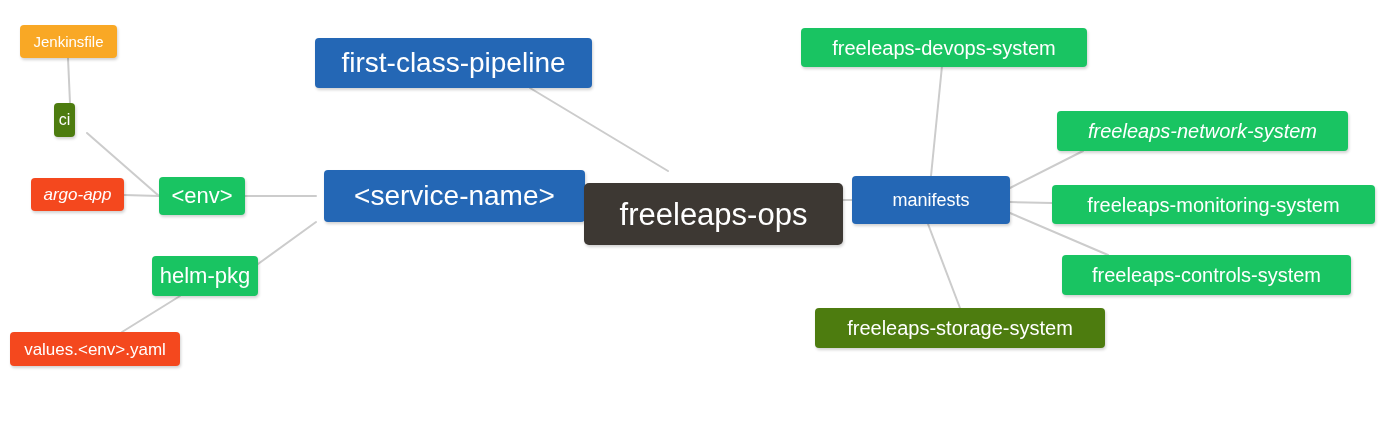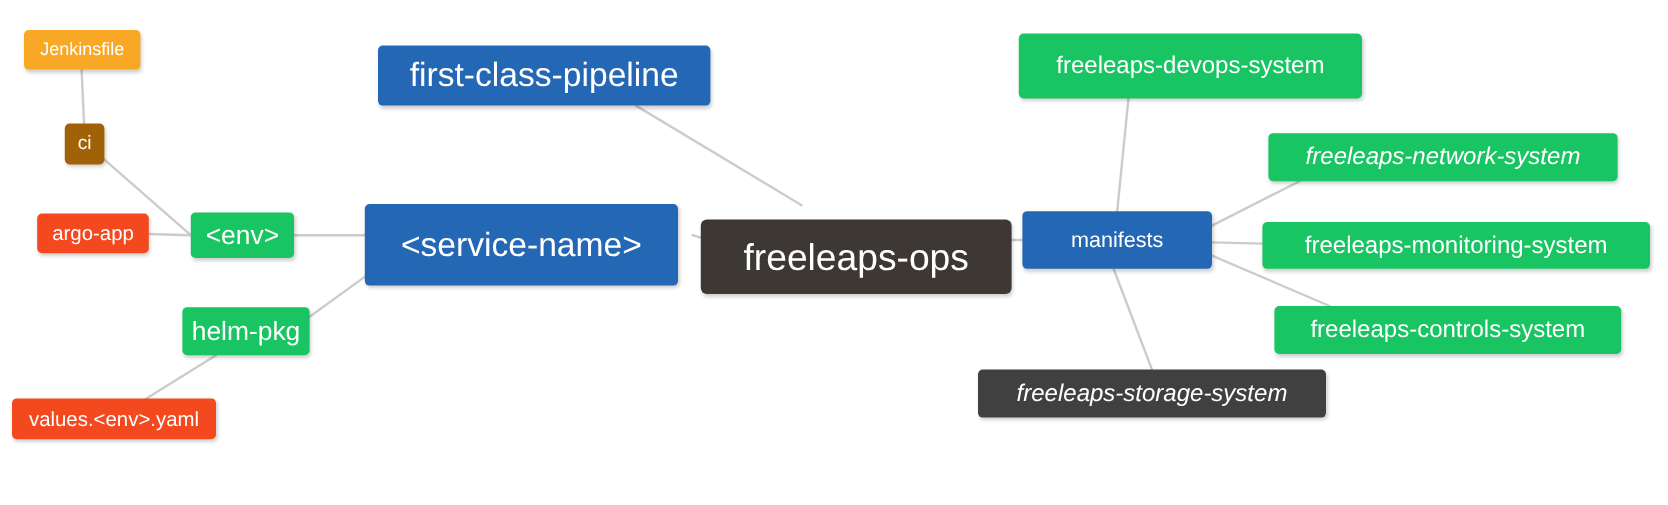--- a/index.html
+++ b/index.html
@@ -59,28 +59,28 @@
       <line x1="577" y1="196" x2="584" y2="198" stroke="#cccccc" stroke-width="2" stroke-linecap="round"></line>
       <line x1="843" y1="200" x2="852" y2="200" stroke="#cccccc" stroke-width="2" stroke-linecap="round"></line>
       <line x1="931" y1="176" x2="942" y2="66" stroke="#cccccc" stroke-width="2" stroke-linecap="round"></line>
       <line x1="1010" y1="188" x2="1083" y2="151" stroke="#cccccc" stroke-width="2" stroke-linecap="round"></line>
       <line x1="1010" y1="202" x2="1052" y2="203" stroke="#cccccc" stroke-width="2" stroke-linecap="round"></line>
       <line x1="1010" y1="213" x2="1108" y2="255" stroke="#cccccc" stroke-width="2" stroke-linecap="round"></line>
       <line x1="928" y1="224" x2="960" y2="308" stroke="#cccccc" stroke-width="2" stroke-linecap="round"></line>
     </svg>
   <div id="node-layer">
       <div class="node" style="left: 20px; top: 25px; width: 97px; height: 33px; background: rgb(249, 168, 37); font-size: 15px;">Jenkinsfile</div>
-      <div class="node" style="left: 54px; top: 103px; width: 33px; height: 34px; background: #a16207; font-size: 16px;">ci</div>
-      <div class="node" style="left: 31px; top: 178px; width: 93px; height: 33px; background: rgb(244, 72, 30); font-size: 17px;">argo-app</div>
+      <div class="node" style="left: 54px; top: 103px; width: 21px; height: 34px; background: #4d7c0f; font-size: 16px;">ci</div>
+      <div class="node" style="left: 31px; top: 178px; width: 93px; height: 33px; background: rgb(244, 72, 30); font-size: 17px; font-style: italic;">argo-app</div>
       <div class="node" style="left: 159px; top: 177px; width: 86px; height: 38px; background: rgb(25, 196, 98); font-size: 22px;">&lt;env&gt;</div>
       <div class="node" style="left: 152px; top: 256px; width: 106px; height: 40px; background: rgb(25, 196, 98); font-size: 22px;">helm-pkg</div>
       <div class="node" style="left: 10px; top: 332px; width: 170px; height: 34px; background: rgb(244, 72, 30); font-size: 17px;">values.&lt;env&gt;.yaml</div>
       <div class="node" style="left: 315px; top: 38px; width: 277px; height: 50px; background: rgb(36, 103, 181); font-size: 28px;">first-class-pipeline</div>
-      <div class="node" style="left: 304px; top: 170px; width: 261px; height: 68px; background: rgb(36, 103, 181); font-size: 28px;">&lt;service-name&gt;</div>
+      <div class="node" style="left: 324px; top: 170px; width: 261px; height: 52px; background: rgb(36, 103, 181); font-size: 28px;">&lt;service-name&gt;</div>
       <div class="node root" style="left: 584px; top: 171px; width: 259px; height: 62px; background: rgb(61, 56, 51); font-size: 31px; margin-top: 12px;">freeleaps-ops</div>
       <div class="node" style="left: 852px; top: 176px; width: 158px; height: 48px; background: rgb(36, 103, 181); font-size: 18px;">manifests</div>
-      <div class="node" style="left: 801px; top: 28px; width: 286px; height: 54px; background: rgb(25, 196, 98); font-size: 20px; margin-left: 48px;">freeleaps-devops-system</div>
+      <div class="node" style="left: 801px; top: 28px; width: 286px; height: 39px; background: rgb(25, 196, 98); font-size: 20px;">freeleaps-devops-system</div>
       <div class="node" style="left: 1057px; top: 111px; width: 291px; height: 40px; background: rgb(25, 196, 98); font-size: 20px; font-style: italic;">freeleaps-network-system</div>
       <div class="node" style="left: 1052px; top: 185px; width: 323px; height: 39px; background: rgb(25, 196, 98); font-size: 20px;">freeleaps-monitoring-system</div>
       <div class="node" style="left: 1062px; top: 255px; width: 289px; height: 40px; background: rgb(25, 196, 98); font-size: 20px;">freeleaps-controls-system</div>
-      <div class="node" style="left: 815px; top: 308px; width: 290px; height: 40px; background: #404040; font-size: 20px; font-style: italic;">freeleaps-storage-system</div>
+      <div class="node" style="left: 815px; top: 308px; width: 290px; height: 40px; background: #4d7c0f; font-size: 20px;">freeleaps-storage-system</div>
     </div>
 </div>
 
 </body></html>

